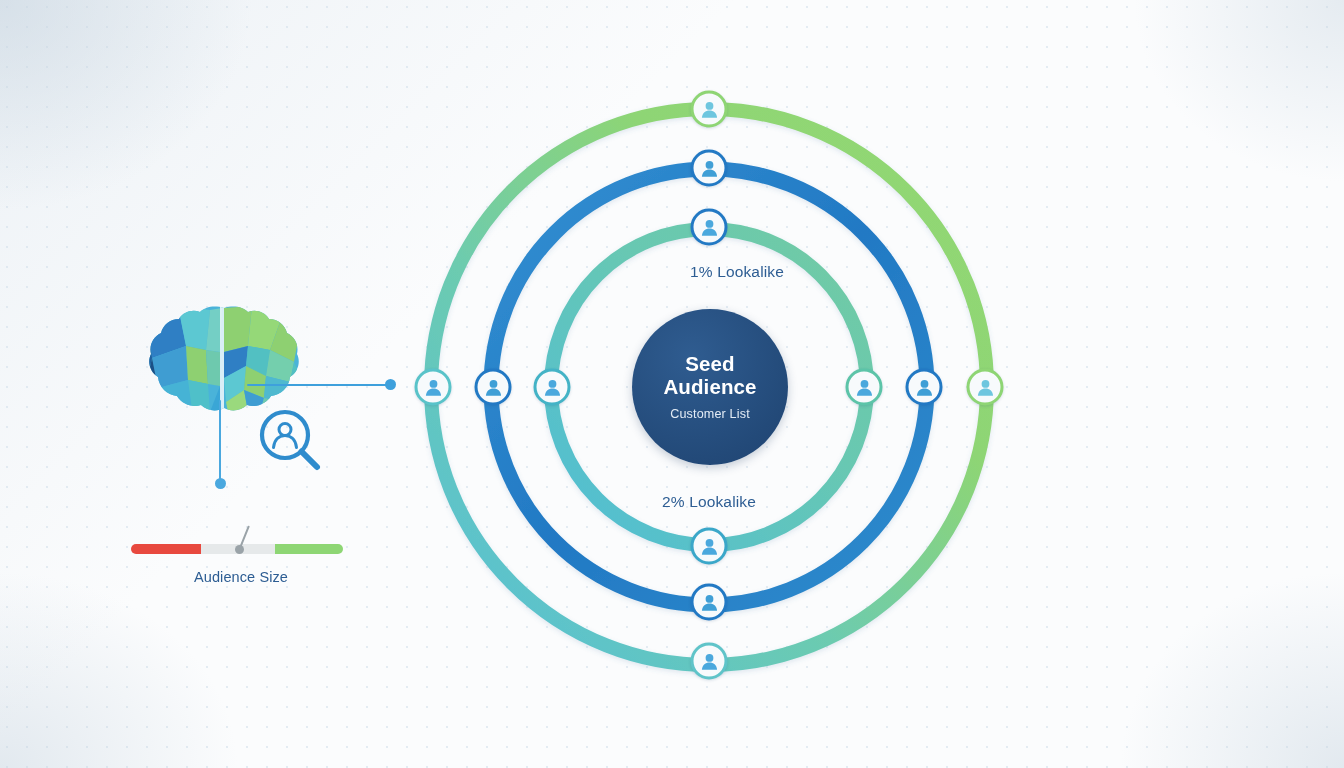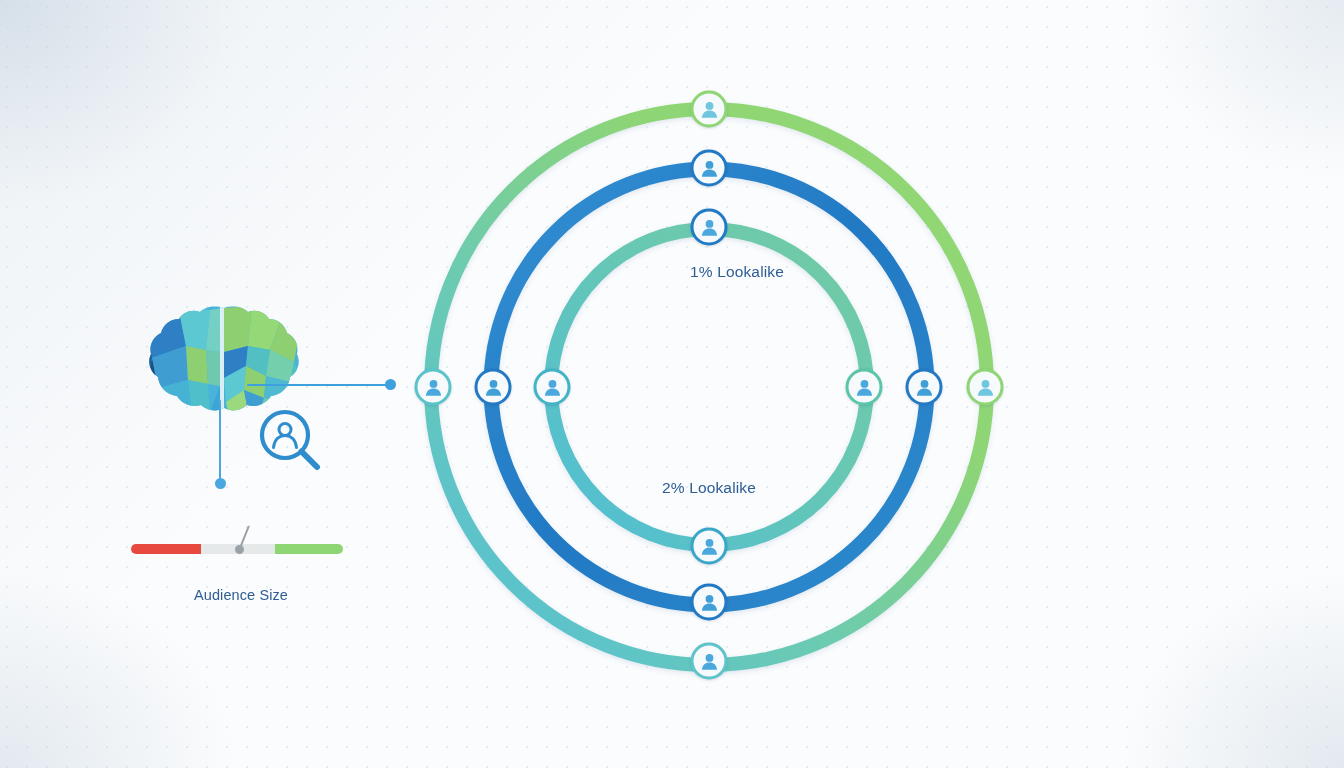--- a/index.html
+++ b/index.html
@@ -65,21 +65,21 @@
 
   
   .ring-label {
     color:#2d5d93;
     font-size:15.5px;
     letter-spacing:0.15px;
     white-space:nowrap;
     transform:translateX(-50%);
   }
   #label-1 { left:737px; top:263px; }
-  #label-2 { left:709px; top:479px; }
+  #label-2 { left:709px; top:493px; }
 
   
   .person-badge {
     width:37px; height:37px;
     border-radius:50%;
     background:#f7fafc;
     display:flex; align-items:center; justify-content:center;
     transform:translate(-50%,-50%);
     box-shadow:0 1px 3px rgba(40,80,120,0.18);
   }
@@ -126,21 +126,21 @@
   }
   #slider-needle {
     position:absolute; left:108px; top:-20px;
     width:1.8px; height:24px;
     background:#9aa3a8;
     transform-origin:bottom center;
     transform:rotate(22deg);
     border-radius:1px;
   }
   #slider-caption {
-    left:241px; top:587px;
+    left:241px; top:569px;
     transform:translateX(-50%);
     color:#2d5d93;
     font-size:14.5px;
     letter-spacing:0.1px;
     white-space:nowrap;
   }
 </style>
 </head>
 <body>
 
@@ -170,20 +170,25 @@
       <filter id="softShadow" x="-20%" y="-20%" width="140%" height="140%">
         <feDropShadow dx="0" dy="2" stdDeviation="2.5" flood-color="#4a7ba6" flood-opacity="0.16"></feDropShadow>
       </filter>
     </defs>
 
     <circle cx="709" cy="387" r="278" fill="none" stroke="url(#gradOuter)" stroke-width="14" filter="url(#softShadow)"></circle>
     <circle cx="709" cy="387" r="218" fill="none" stroke="url(#gradMiddle)" stroke-width="15" filter="url(#softShadow)"></circle>
     <circle cx="709" cy="387" r="158" fill="none" stroke="url(#gradInner)" stroke-width="14" filter="url(#softShadow)"></circle>
   </svg>
 
+  <div class="abs" id="seed-hub">
+    <div class="hub-title">Seed
+Audience</div>
+    <div class="hub-sub">Customer List</div>
+  </div>
 
   <div class="abs ring-label" id="label-1">1% Lookalike</div>
   <div class="abs ring-label" id="label-2">2% Lookalike</div>
 
   <div id="person-layer">
       <div class="abs person-badge" style="left: 709px; top: 109px; border: 3.2px solid rgb(142, 213, 116);">
         <svg viewBox="0 0 20 20" xmlns="http://www.w3.org/2000/svg">
           <circle cx="10" cy="6.4" r="3.9" fill="#6ec6df"></circle>
           <path d="M2.4 18.2 C2.9 13.4 6 11.1 10 11.1 C14 11.1 17.1 13.4 17.6 18.2 Z" fill="#6ec6df"></path>
         </svg>

